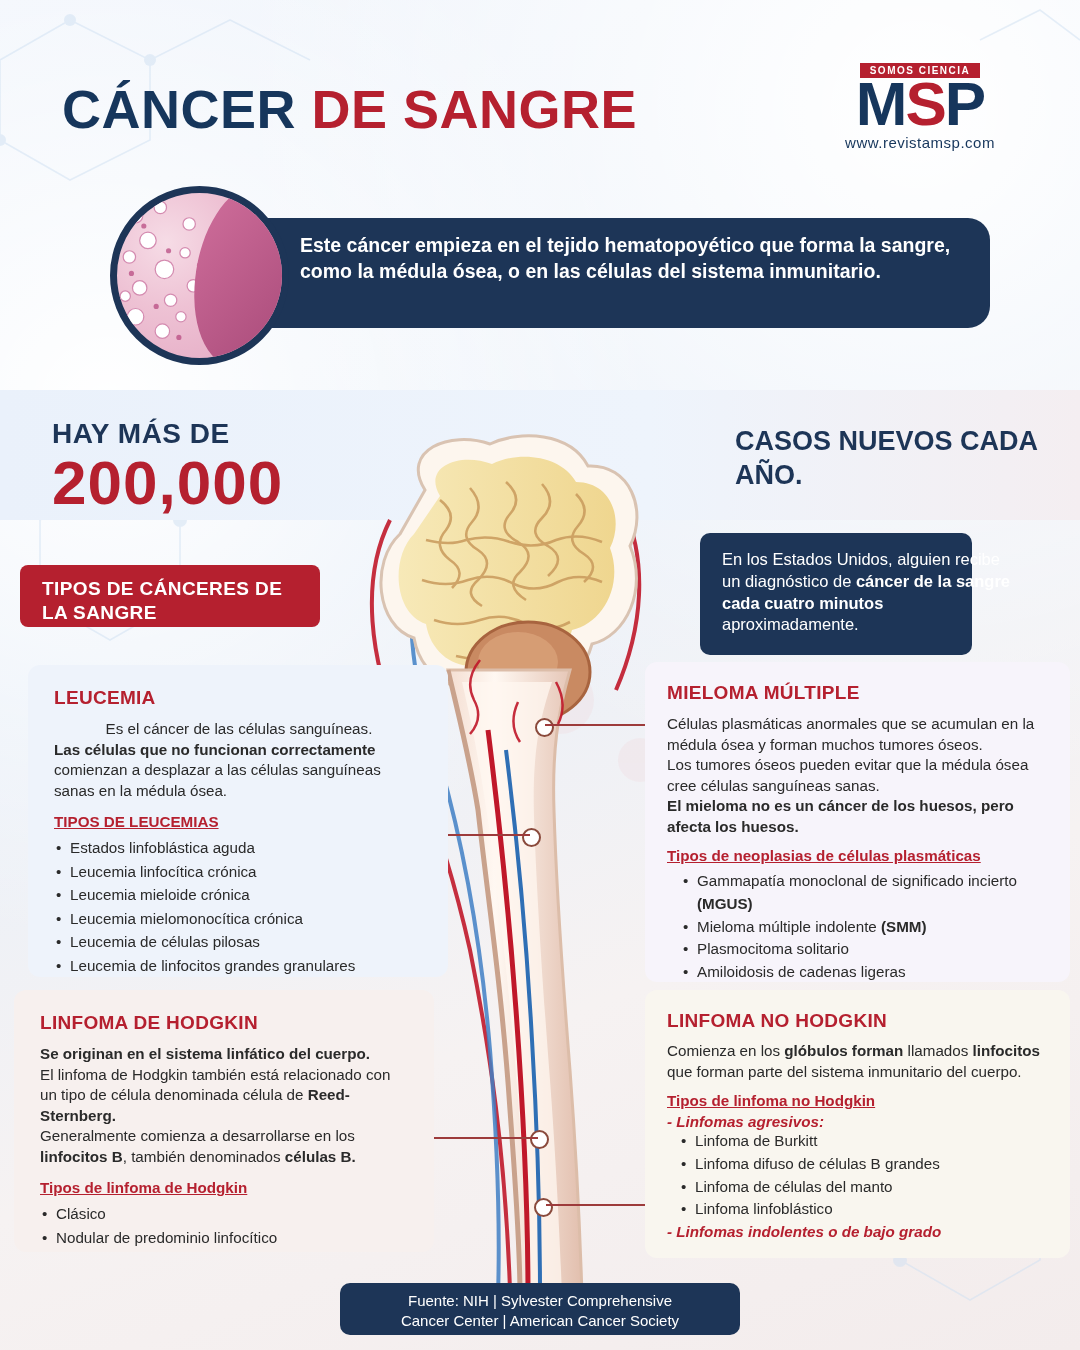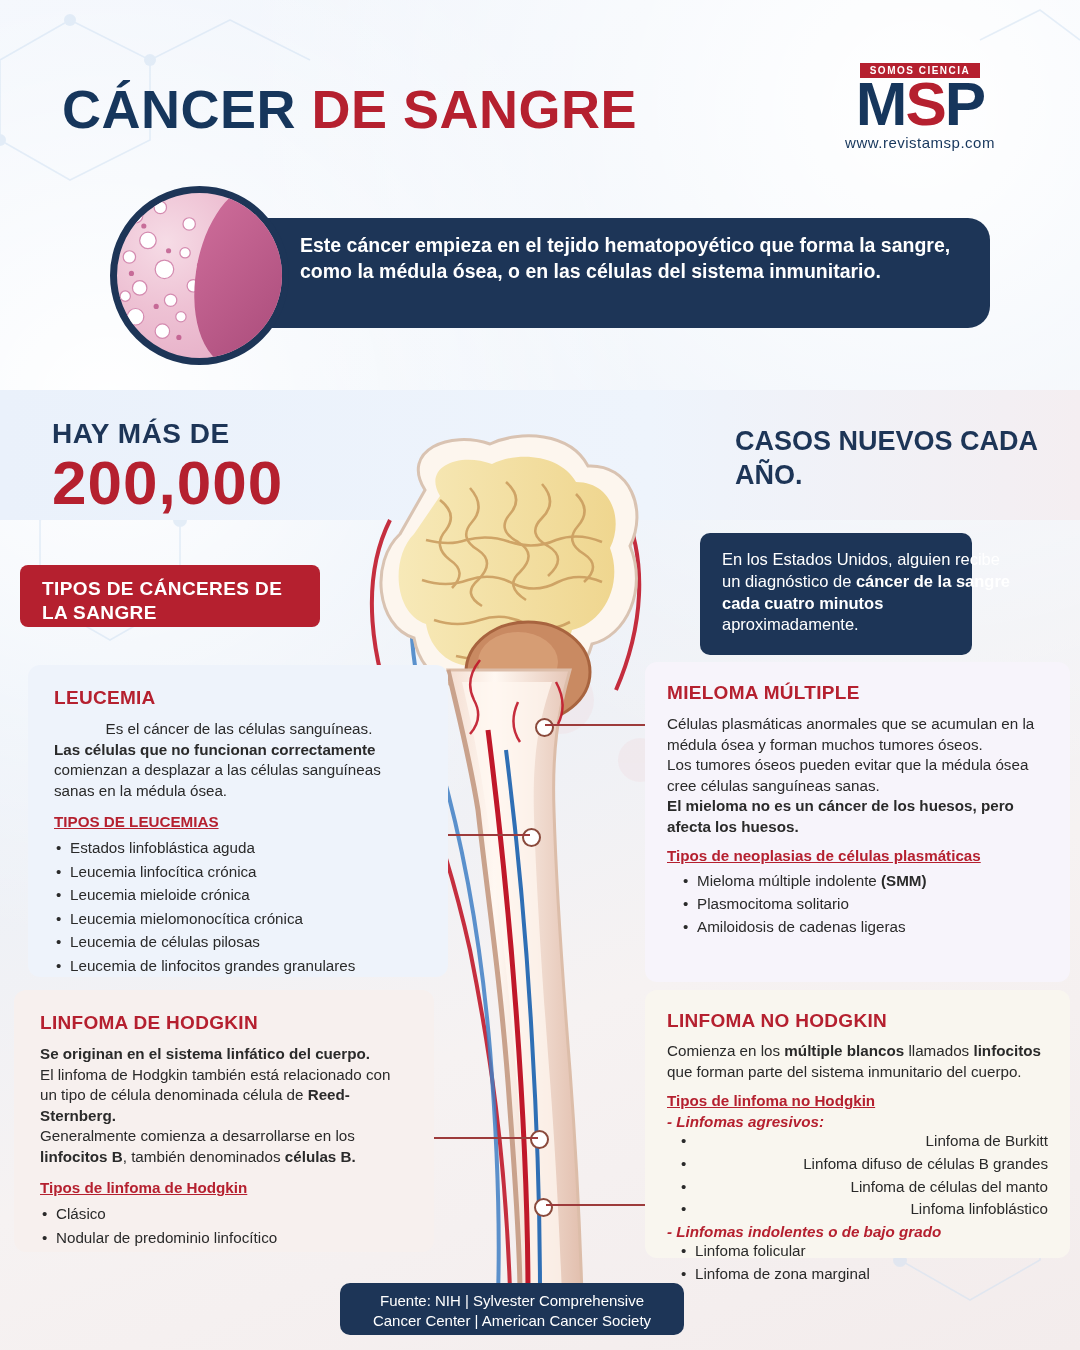--- a/index.html
+++ b/index.html
@@ -110,21 +110,21 @@
   .sub-red{color:#b5202f;font-size:15.2px;font-weight:bold;text-decoration:underline;}
   .ital-red{color:#b5202f;font-size:15.2px;font-weight:bold;font-style:italic;}
   b{font-weight:bold;}
 
   
   .bone{position:absolute;left:330px;top:430px;width:370px;height:870px;}
   .dot{position:absolute;width:15px;height:15px;border-radius:50%;background:#fff;border:2px solid #8a4a3c;}
 
   
   .footer{
-    position:absolute;left:340px;top:1283px;width:344px;height:52px;
+    position:absolute;left:340px;top:1283px;width:400px;height:52px;
     background:#1d3557;border-radius:10px;
   }
   .footer p{position:absolute;inset:0;margin:0;color:#fff;font-size:15px;
     text-align:center;line-height:1.3;padding-top:8px;}
 </style>
 </head>
 <body>
 
 <div class="page">
 
@@ -322,20 +322,21 @@
   </div>
 
   <div class="card" id="card-mieloma">
     <div style="padding:20px 22px 0 22px;">
       <h3 class="hd-red">MIELOMA MÚLTIPLE</h3>
       <p class="body-t" style="margin-top:10px;">Células plasmáticas anormales que se acumulan en la médula ósea y forman muchos tumores óseos.</p>
       <p class="body-t">Los tumores óseos pueden evitar que la médula ósea cree células sanguíneas sanas.</p>
       <p class="body-t"><b>El mieloma no es un cáncer de los huesos, pero afecta los huesos.</b></p>
       <h4 class="sub-red" style="margin:10px 0 6px 0;">Tipos de neoplasias de células plasmáticas</h4>
       <ul class="body-t" style="line-height:1.5;padding-left:14px;">
+        <li><span>Gammapatía monoclonal de significado incierto </span><b>(MGUS)</b></li>
         <li><span>Mieloma múltiple indolente </span><b>(SMM)</b></li>
         <li><span>Plasmocitoma solitario</span></li>
         <li><span>Amiloidosis de cadenas ligeras</span></li>
       </ul>
     </div>
   </div>
 
   <div class="card" id="card-hodgkin">
     <div style="padding:22px 24px 0 26px;">
       <h3 class="hd-red">LINFOMA DE HODGKIN</h3>
@@ -346,34 +347,30 @@
       <ul class="body-t" style="line-height:1.55;">
         <li>Clásico</li>
         <li>Nodular de predominio linfocítico</li>
       </ul>
     </div>
   </div>
 
   <div class="card" id="card-nohodgkin">
     <div style="padding:20px 22px 0 22px;">
       <h3 class="hd-red">LINFOMA NO HODGKIN</h3>
-      <p class="body-t" style="margin-top:9px;"><span>Comienza en los </span><b>múltiple blancos</b><span> llamados </span><b>linfocitos</b><span> que forman parte del sistema inmunitario del cuerpo.</span></p>
+      <p class="body-t" style="margin-top:9px;"><span>Comienza en los </span><b>glóbulos forman</b><span> llamados </span><b>linfocitos</b><span> que forman parte del sistema inmunitario del cuerpo.</span></p>
       <h4 class="sub-red" style="margin:10px 0 4px 0;">Tipos de linfoma no Hodgkin</h4>
       <div class="ital-red">- Linfomas agresivos:</div>
-      <ul class="body-t" style="line-height:1.5;padding-left:12px;text-align:right;">
+      <ul class="body-t" style="line-height:1.5;padding-left:12px;">
         <li>Linfoma de Burkitt</li>
         <li>Linfoma difuso de células B grandes</li>
         <li>Linfoma de células del manto</li>
         <li>Linfoma linfoblástico</li>
       </ul>
       <div class="ital-red" style="margin-top:2px;">- Linfomas indolentes o de bajo grado</div>
-      <ul class="body-t" style="line-height:1.5;padding-left:12px;">
-        <li>Linfoma folicular</li>
-        <li>Linfoma de zona marginal</li>
-      </ul>
     </div>
   </div>
 
   <div class="footer">
     <p>
       <span>Fuente: NIH | Sylvester Comprehensive</span><br>
       <span>Cancer Center | American Cancer Society</span>
     </p>
   </div>
 

